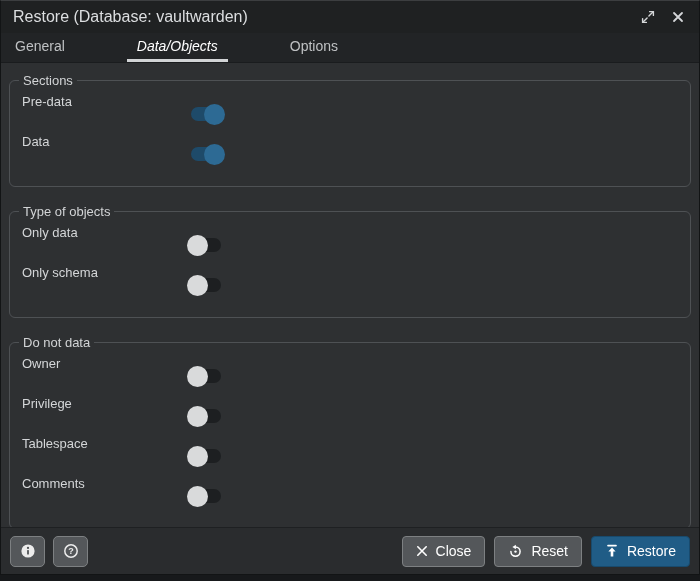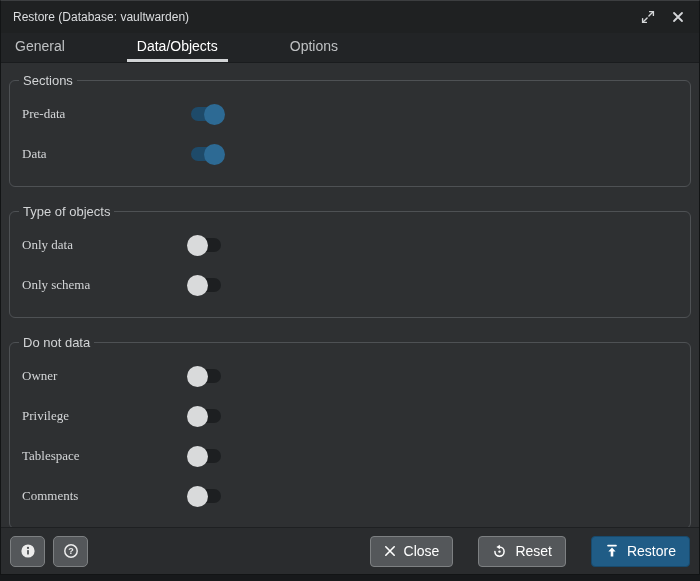--- a/index.html
+++ b/index.html
@@ -18,65 +18,64 @@
     border-top: 1px solid #3c3e40;
     display: flex; flex-direction: column;
   }
   
   .titlebar {
     flex: 0 0 32px;
     background: #1f2122;
     display: flex; align-items: center;
     padding: 0 14px 0 12px;
   }
-  .titlebar .title { color: #dcdee0; font-size: 12px; }
+  .titlebar .title { color: #dcdee0; font-size: 16px; }
   .titlebar-icons { margin-left: auto; display: flex; gap: 16px; align-items: center; }
   .tb-icon { width: 14px; height: 14px; display: inline-flex; cursor: pointer; }
   .tb-icon svg { width: 14px; height: 14px; }
   
   .tabbar {
     flex: 0 0 30px;
     background: #222426;
     display: flex; align-items: stretch;
     padding: 0 2px;
     border-bottom: 1px solid #1a1c1e;
     gap: 48px;
   }
   .tab {
     display: flex; align-items: center;
     padding: 0 10px;
     margin: 0 2px;
     color: #bfc1c3; font-size: 14px;
     border-bottom: 3px solid transparent;
     cursor: pointer;
   }
-  .tab[data-active="true"] { color: #ffffff; border-bottom-color: #d2d4d6; }
+  .tab[data-active="true"] { color: #ffffff; border-bottom-color: #d2d4d6; font-style: italic; }
   
   .content {
     flex: 1 1 auto;
     overflow: hidden;
     padding: 0 8px;
   }
   fieldset {
     border: 1px solid #4e5154;
     border-radius: 6px;
     margin-top: 17px;
     padding: 6px 12px 12px 8px;
   }
   fieldset:first-child { margin-top: 10px; }
   legend {
     color: #d2d4d6; font-size: 13px;
     padding: 0 4px; margin-left: 1px;
   }
   .row {
     height: 40px;
-    display: flex; align-items: center;
+    display: flex; 
     position: relative;
     padding-left: 4px;
-    font-family: Liberation Serif, serif;
   }
   .row .label { color: #d4d6d8; font-size: 13px; }
   
   .switch {
     position: absolute; left: 173px; top: 50%;
     width: 30px; height: 14px;
     margin-top: -7px;
     border-radius: 7px;
     cursor: pointer;
   }
@@ -99,21 +98,21 @@
     gap: 8px;
   }
   .icon-btn {
     width: 35px; height: 31px;
     background: #54575a;
     border: 1px solid #7d8082;
     border-radius: 5px;
     display: inline-flex; align-items: center; justify-content: center;
     cursor: pointer;
   }
-  .footer-right { margin-left: auto; display: flex; gap: 25px; }
+  .footer-right { margin-left: auto; display: flex; gap: 9px; }
   .btn {
     height: 31px;
     display: inline-flex; align-items: center; gap: 8px;
     padding: 0 13px;
     border-radius: 4px;
     color: #ffffff; font-size: 14px;
     cursor: pointer;
   }
   .btn svg { flex: 0 0 auto; }
   .btn-gray { background: #54575a; border: 1px solid #7d8082; }

